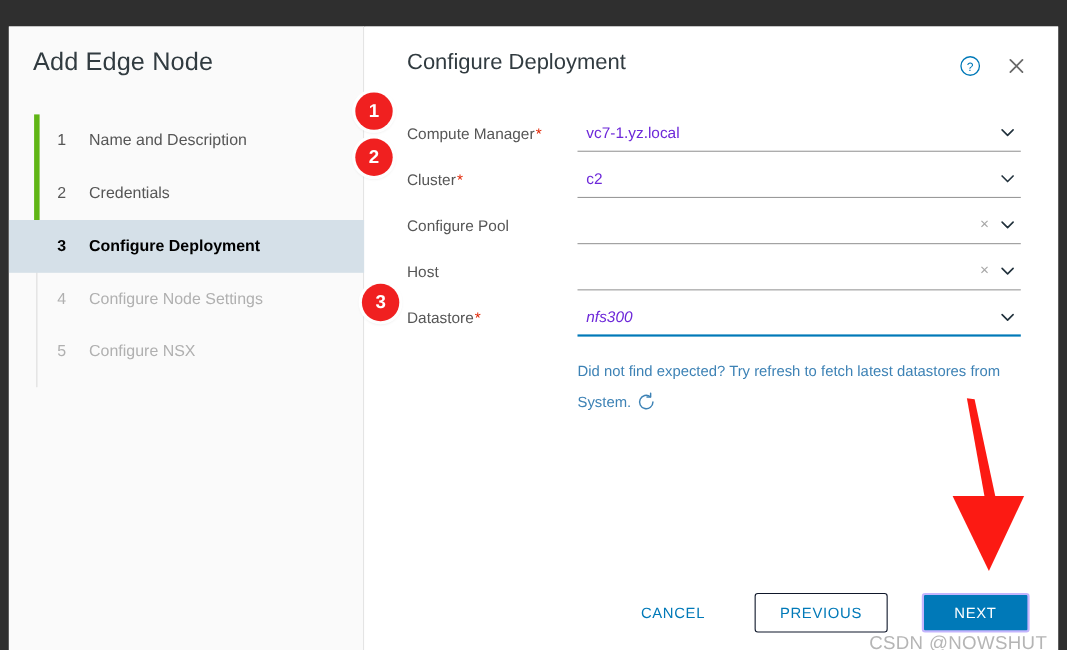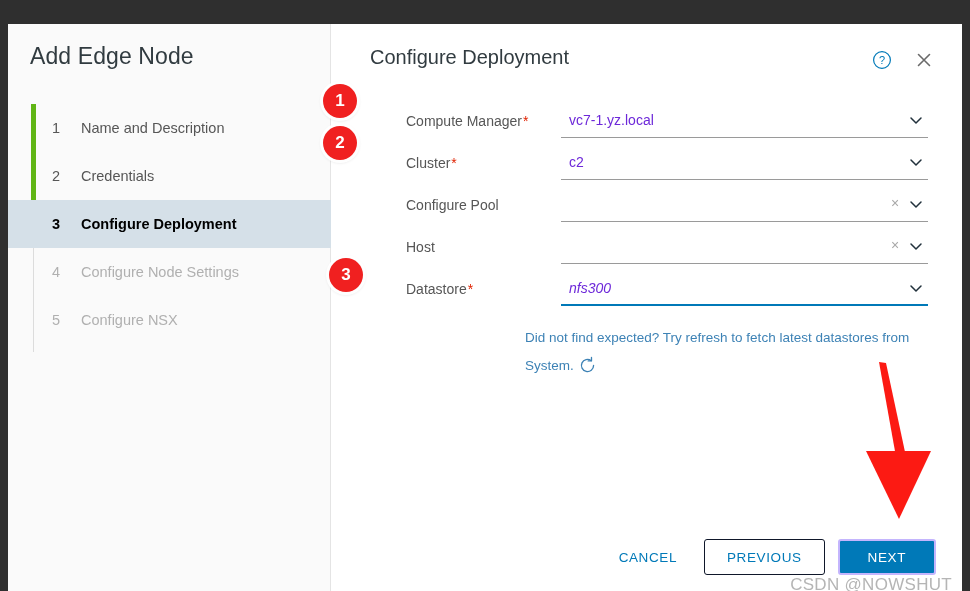--- a/index.html
+++ b/index.html
@@ -138,21 +138,20 @@
   
   #form {
     position: absolute;
     left: 38px;
     top: 80px;
     right: 26px;
   }
   .row {
     position: relative;
     height: 42px;
-    margin-left: 36px;
   }
   .row .flabel {
     position: absolute;
     left: 0;
     top: 9px;
     font-size: 14px;
     color: #565656;
     white-space: nowrap;
   }
   .req {
@@ -221,21 +220,21 @@
   
   #footer {
     position: absolute;
     left: 0;
     right: 26px;
     bottom: 24px;
     height: 36px;
     display: flex;
     justify-content: flex-end;
     align-items: center;
-    gap: 13px;
+    gap: 31px;
   }
   .btn {
     height: 36px;
     font-size: 13.5px;
     letter-spacing: .6px;
     font-family: "Liberation Sans", sans-serif;
     cursor: pointer;
     display: inline-flex;
     align-items: center;
     justify-content: center;

